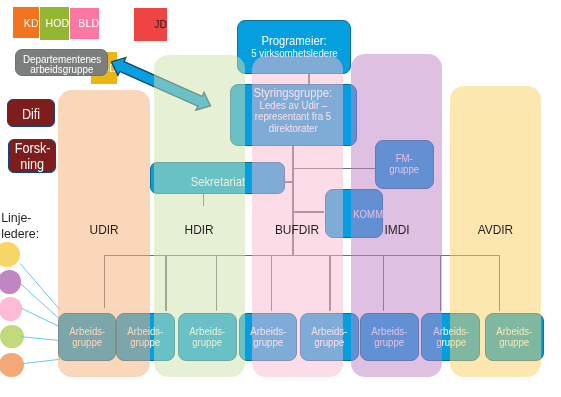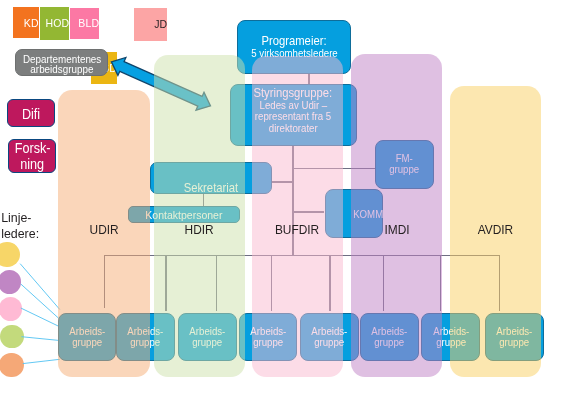--- a/index.html
+++ b/index.html
@@ -17,21 +17,21 @@
   .node{position:absolute;box-sizing:border-box;display:flex;flex-direction:column;
         align-items:center;justify-content:center;text-align:center;color:#ffffff;
         border-radius:8px;}
   .node .t1{font-size:12.8px;line-height:14px;display:block;transform:scaleX(.88);}
   .node .t3{font-size:11.7px;line-height:12px;display:block;transform:scaleX(.9);}
   .node .t4{font-size:10.6px;line-height:10.4px;display:block;transform:scaleX(.93);}
   .node .t5{font-size:13.9px;line-height:16px;display:block;transform:scaleX(.91);}
   .node .t2{font-size:10.4px;line-height:11.4px;display:block;transform:scaleX(.93);}
 
   .blue{background:#059FDF;border:1px solid #0E6D9A;}
-  .navy{background:#be185d;border:1px solid #0A4880;}
+  .navy{background:#7f1d1d;border:1px solid #0A4880;}
   .grey{background:#7C7E7E;border:1px solid #6E7070;}
 
   
   .col{position:absolute;opacity:.5;border-radius:14px;}
 
   
   .colcap{position:absolute;font-size:12.4px;color:#231f20;text-align:center;}
   .colcap span{display:inline-block;transform:scaleX(.96);}
 
   
@@ -48,21 +48,21 @@
   </div>
   <div class="chip" style="left:39.5px;top:6.7px;width:29.9px;height:33.4px;background:#93B733;">
     <span>HOD</span>
   </div>
   <div class="chip" style="left:70px;top:7.6px;width:29.3px;height:31.4px;background:#FC78A4;">
     <span>BLD</span>
   </div>
   <div class="chip" style="left:91px;top:7.7px;width:26px;height:32.3px;background:#EBB613;margin-top:44px;">
     <span>ASD</span>
   </div>
-  <div class="chip" style="left:134.2px;top:7.6px;width:33.2px;height:33.1px;background:#fca5a5;color:#231F20;">
+  <div class="chip" style="left:134.2px;top:7.6px;width:33.2px;height:33.1px;background:#ef4444;color:#231F20;">
     <span>JD</span>
   </div>
 
   <div class="node grey" style="left:15.4px;top:49.4px;width:92.6px;height:26.5px;border-radius:7px;padding-top:3px;box-sizing:border-box;">
     <span class="t4">Departementenes</span>
     <span class="t4">arbeidsgruppe</span>
   </div>
 
   <div class="node navy" style="left:7.2px;top:99px;width:47.8px;height:27.9px;border-radius:6px;padding-top:2px;box-sizing:border-box;">
     <span class="t5">Difi</span>
@@ -122,27 +122,24 @@
     <span class="t2">5 virksomhetsledere</span>
   </div>
 
   <div class="node blue" style="left:229.5px;top:84.2px;width:127.2px;height:61.7px;justify-content:flex-start;padding-top:0.5px;">
     <span class="t1">Styringsgruppe:</span>
     <span class="t2">Ledes av Udir –</span>
     <span class="t2">representant fra 5</span>
     <span class="t2">direktorater</span>
   </div>
 
-  <div class="node blue" style="left:150.1px;top:161.7px;width:122px;height:32.7px;justify-content:flex-start;padding-top:18px;border-radius:7px;">
+  <div class="node blue" style="left:150.1px;top:161.7px;width:135px;height:32.7px;justify-content:flex-start;padding-top:12px;border-radius:7px;">
     <span class="t1">Sekretariat</span>
   </div>
 
-  <div class="node blue" style="left:127.6px;top:206px;width:112.4px;height:17.2px;border-radius:5px;">
-    <span class="t3">Kontaktpersoner</span>
-  </div>
 
   <div class="node blue" style="left:375px;top:139.8px;width:59.3px;height:48.8px;">
     <span class="t2">FM-</span>
     <span class="t2">gruppe</span>
   </div>
 
   <div class="node blue" style="left:324.6px;top:189px;width:58.8px;height:48.8px;padding-left:28px;">
     <span class="t2" style="margin-top:3px;">KOMM</span>
   </div>
 

